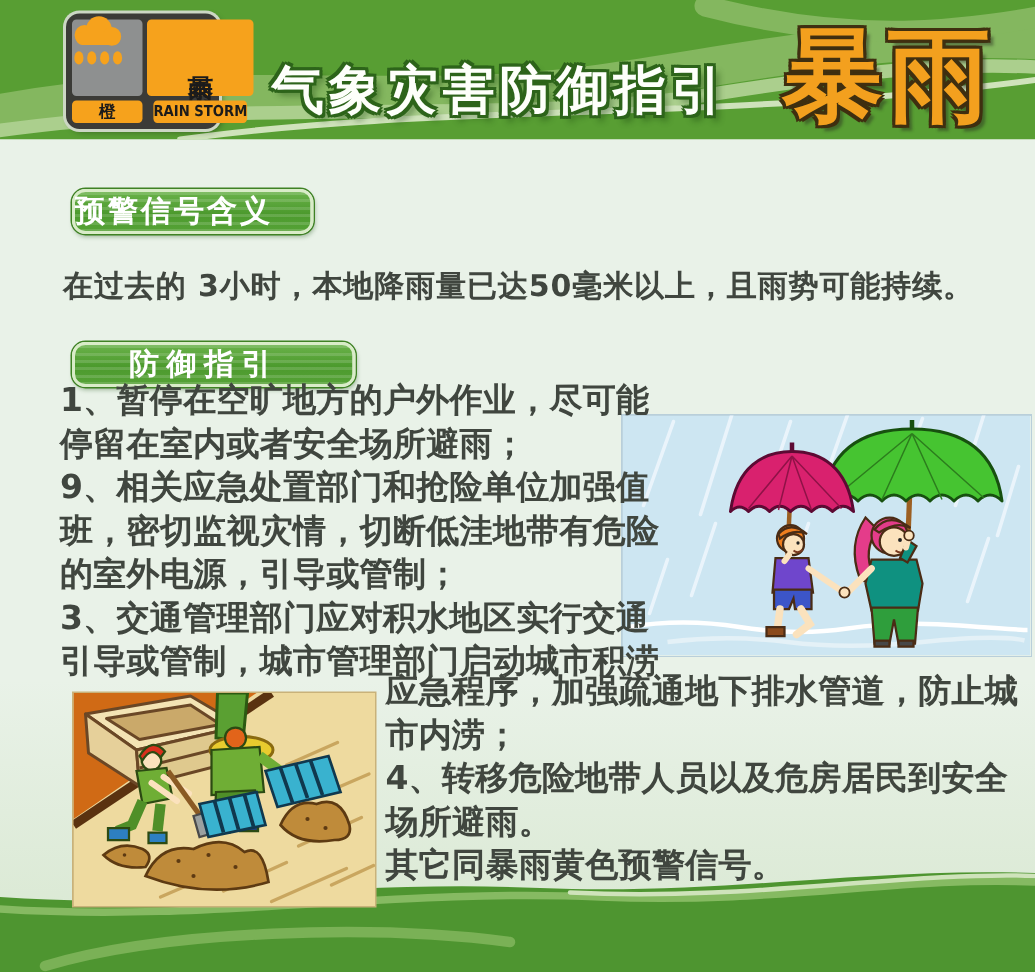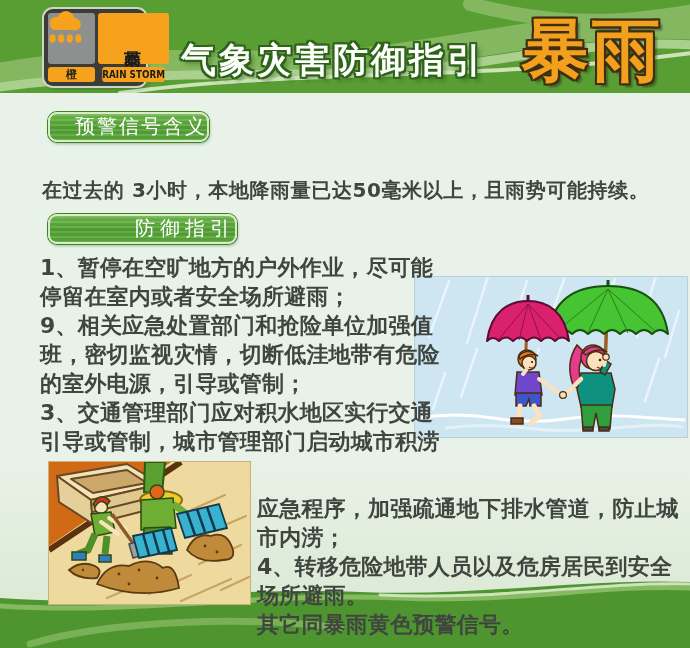--- a/index.html
+++ b/index.html
@@ -29,29 +29,29 @@
   .cell-hazard{background:#f6a21c;writing-mode:vertical-rl;text-orientation:upright;
         font-size:17px;font-weight:bold;color:#1b1b1b;letter-spacing:2px;}
   .cell-level{background:#f6a21c;font-size:11px;font-weight:bold;color:#1b1b1b;}
   .cell-en{background:#f6a21c;font-size:10px;font-weight:bold;color:#1b1b1b;
         white-space:nowrap;transform:scaleX(.88);}
   
   .badge{position:absolute;height:26px;border:2px solid #d9ecc8;border-radius:9px;
          box-shadow:0 0 0 1px #3f8224,1px 2px 3px rgba(30,80,20,.35);
          background-image:repeating-linear-gradient(180deg,rgba(255,255,255,.14) 0 2px,rgba(0,0,0,0) 2px 5px),
                           linear-gradient(180deg,#6ab24a,#4c9a2d 55%,#55a236);
-         color:#ffffff;font-size:20px;font-weight:normal;text-align:right;line-height:25px;
-         z-index:3;}
+         color:#ffffff;font-size:20px;font-weight:bold;text-align:left;line-height:25px;
+         z-index:3;margin-top:14px;}
   .badge-meaning{left:48px;top:112px;width:157px;letter-spacing:2px;}
   .badge-guide{left:48px;top:214px;width:149px;letter-spacing:5px;padding-left:36px;}
   
   .meaning-text{position:absolute;left:42px;top:157px;font-size:20px;font-weight:bold;
          color:#40463f;letter-spacing:.6px;white-space:nowrap;z-index:3;}
   .guide-left{position:absolute;left:40px;top:253px;width:382px;z-index:3;}
-  .guide-right{position:absolute;left:257px;top:447px;width:430px;z-index:3;margin-top:47px;}
+  .guide-right{position:absolute;left:257px;top:447px;width:430px;z-index:3;}
   .guide-line{font-size:22px;font-weight:bold;color:#40463f;line-height:29px;
          letter-spacing:.2px;white-space:nowrap;}
   
   .illo{position:absolute;z-index:2;}
   .illo-umbrella{left:415px;top:277px;width:272px;height:160px;box-shadow:0 0 0 1px #b9cfda;}
   .illo-drain{left:49px;top:462px;width:201px;height:142px;box-shadow:0 0 0 1px #c9b27a;}
   
   .footer{position:absolute;left:0;bottom:0;width:690px;height:72px;z-index:1;}
 </style>
 </head>

